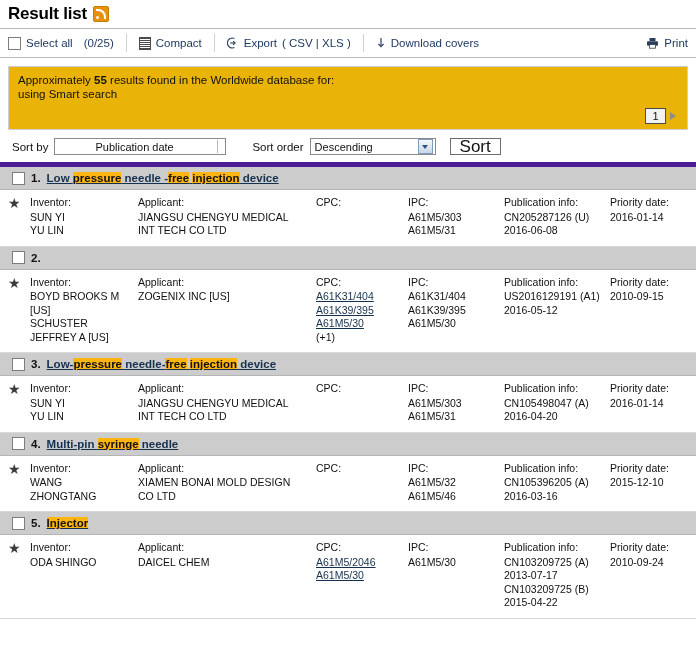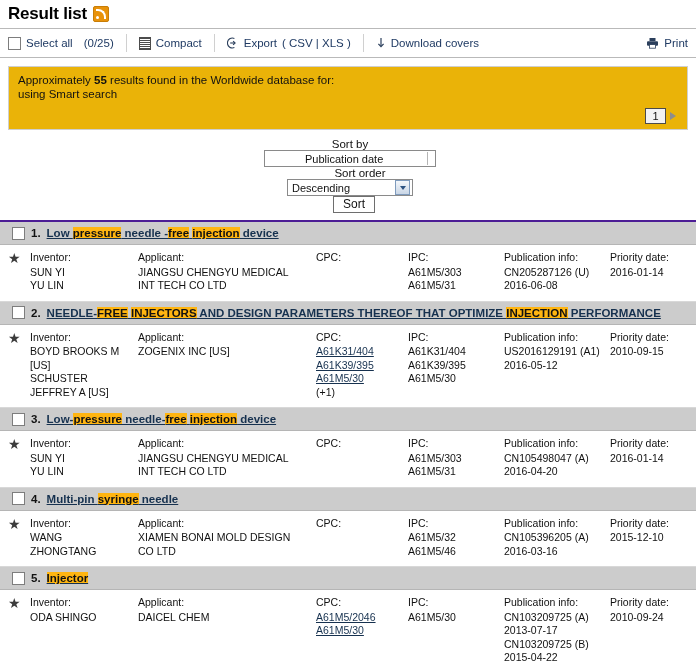--- a/index.html
+++ b/index.html
@@ -48,33 +48,33 @@
     word-break:break-word;}
   .info-l3{font-size:11.5px;color:#111;margin-top:1px;}
   .pager{display:flex;justify-content:flex-end;align-items:center;gap:4px;
     margin-top:8px;padding-right:2px;}
   .pg-num{border:1px solid #4a4a4a;background:#f2f2f2;min-width:13px;text-align:center;
     font-size:11px;padding:0 3px;line-height:14px;color:#111;}
   .pg-next{width:0;height:0;border-left:6px solid #8d8d8d;
     border-top:4px solid transparent;border-bottom:4px solid transparent;}
 
   
-  .sortbar{display:flex;align-items:center;padding:8px 8px 7px 12px;
-    border-bottom:2px solid #4c1d95;font-size:11.5px;color:#111;flex-direction:column;}
+  .sortbar{display:flex;align-items:center;gap:6px;padding:8px 8px 7px 12px;
+    border-bottom:5px solid #4c1d95;font-size:11.5px;color:#111;}
   .sel{height:15px;border:1px solid #8a8a8a;background:#fff;font-size:11px;
     display:flex;align-items:center;padding:0 2px 0 4px;color:#111;}
   .sel.pubdate{width:128px;justify-content:space-between;padding-left:40px;}
   .sel.order{width:118px;justify-content:space-between;}
   .sel .v{line-height:14px;}
   .arrowbtn{width:13px;height:13px;background:linear-gradient(#f4f7fb,#c9d6e6);
     border:1px solid #7f9bbd;display:flex;align-items:center;justify-content:center;}
   .arrowbtn i{width:0;height:0;border-left:3px solid transparent;
     border-right:3px solid transparent;border-top:4px solid #2d5382;display:block;}
   .flatgrip{width:5px;height:13px;border-left:1px solid #b5b5b5;}
-  .sortbtn{border:1px solid #6e6e6e;background:#fff;font-size:12px;color:#111;
+  .sortbtn{border:1px solid #6e6e6e;background:#fff;font-size:17px;color:#111;
     padding:1px 9px;line-height:13px;margin-left:8px;}
   .lbl-sortorder{margin-left:20px;}
 
   
   .res-title{background:#cccccc;border-bottom:1px solid #b5b5b5;
     display:flex;align-items:center;gap:6px;padding:4px 8px 4px 12px;height:14px;}
   .res-num{font-size:11.5px;font-weight:bold;color:#111;}
   .res-link{font-size:11.5px;font-weight:bold;color:#16314f;
     text-decoration:underline;white-space:nowrap;}
   .hl{background:#ffb511;color:#111;}
@@ -221,21 +221,20 @@
         <span class="v">2016-06-08</span>
       </div>
       <div class="col c-pri">
         <span class="h">Priority date:</span>
         <span class="v">2016-01-14</span>
       </div>
     </div>
     <div class="res-title">
       <span class="cbx"></span>
       <span class="res-num">2.</span>
-      <span class="res-link"><span>NEEDLE-</span><span class="hl">FREE</span><span> </span><span class="hl">INJECTORS</span><span> AND DESIGN PARAMETERS THEREOF THAT OPTIMIZE </span><span class="hl">INJECTION</span><span> PERFORMANCE</span></span>
     </div>
     <div class="res-body">
       <div class="star">★</div>
       <div class="col c-inv">
         <span class="h">Inventor:</span>
         <span class="v">BOYD BROOKS M</span>
         <span class="v">[US]</span>
         <span class="v">SCHUSTER</span>
         <span class="v">JEFFREY A  [US]</span>
       </div>

